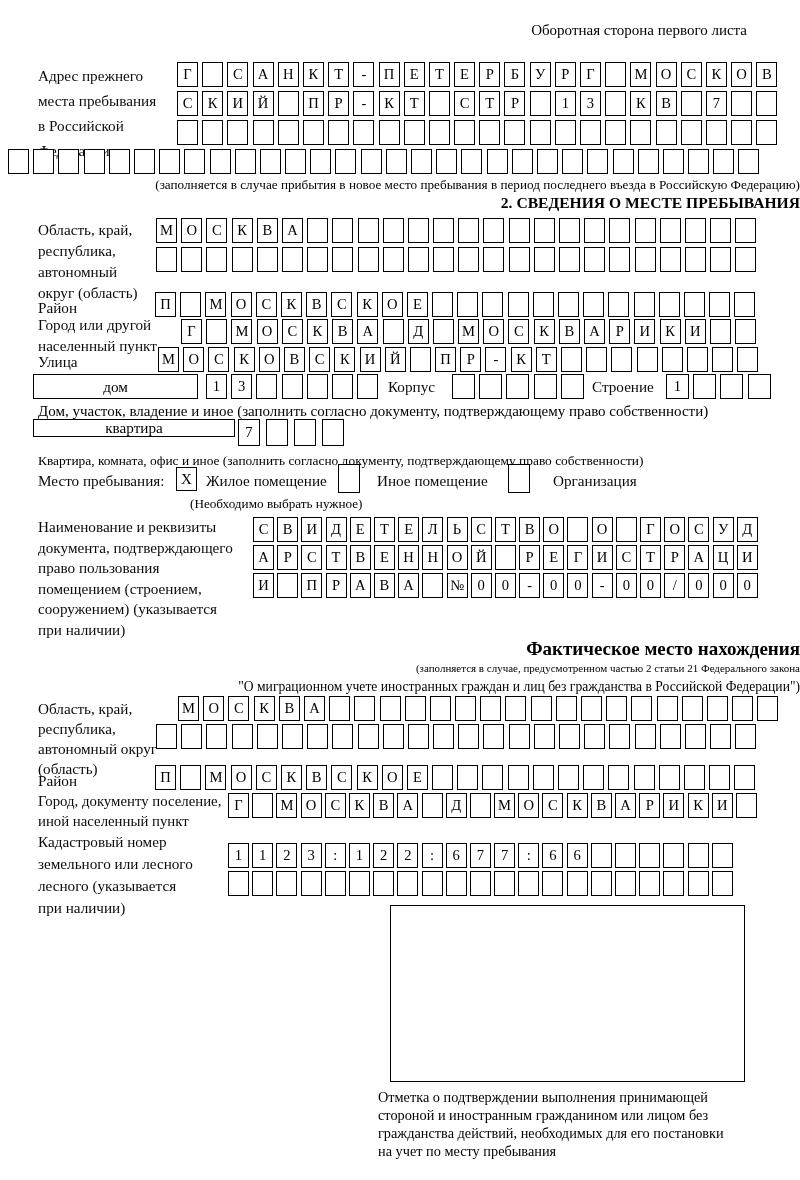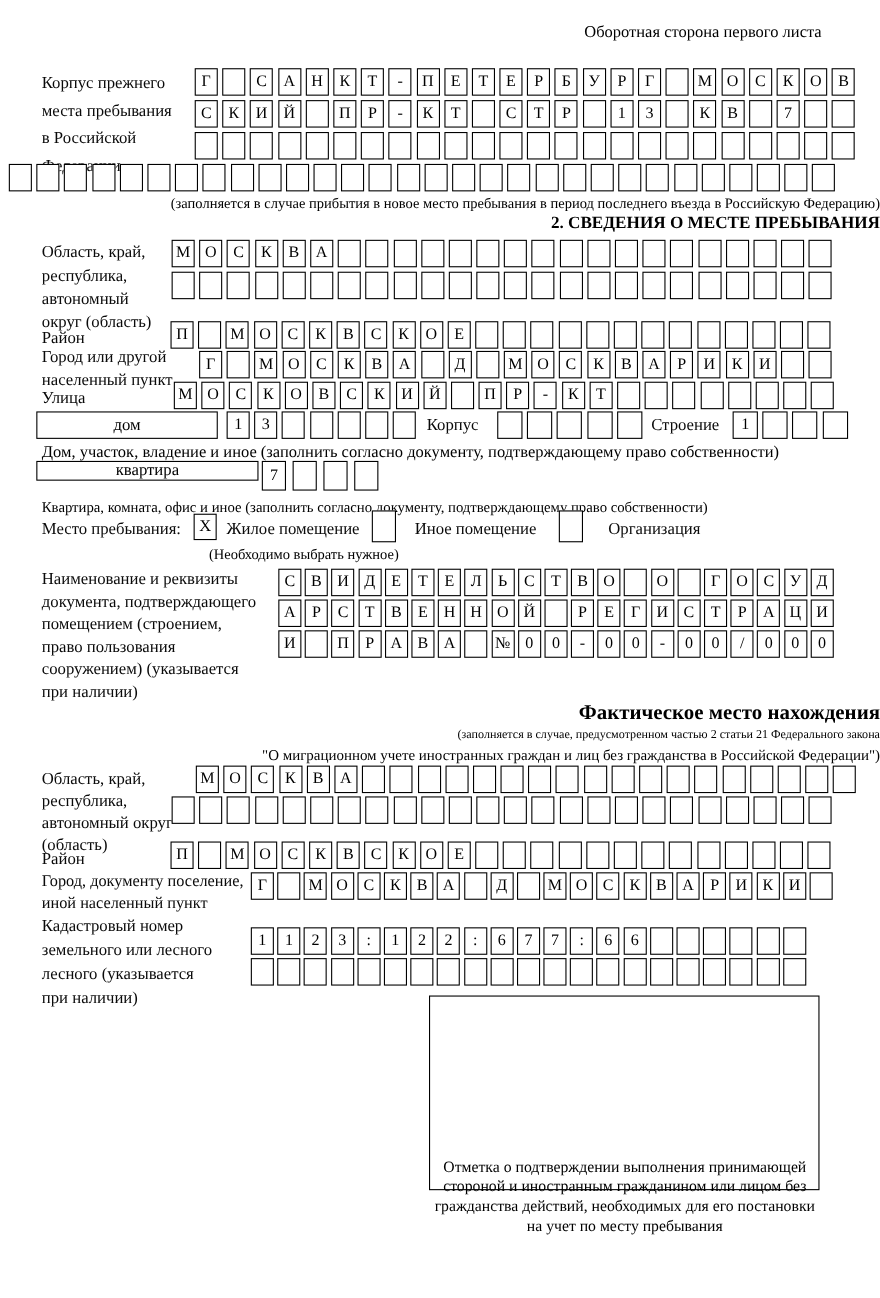--- a/index.html
+++ b/index.html
@@ -27,21 +27,21 @@
   .stampbox{position:absolute;border:1.8px solid #000;background:#fff}
 </style>
 </head>
 <body>
 
 <div class="abs" style="left:0;top:22px;width:747px;font-size:15px">
   <div class="right">Оборотная сторона первого листа</div>
 </div>
 
 <div class="abs lbl" style="left:38px;top:63px;line-height:25px;width:140px">
-  <div>Корпус прежнего</div>
+  <div>Адрес прежнего</div>
   <div>места пребывания</div>
   <div>в Российской</div>
   <div>Федерации</div>
 </div>
 <div class="cellrow" style="left:177px;top:62px">
     <span class="cell">Г</span>
     <span class="cell"></span>
     <span class="cell">С</span>
     <span class="cell">А</span>
     <span class="cell">Н</span>
@@ -339,22 +339,22 @@
 <div class="abs lbl" style="left:206px;top:470px">Жилое помещение</div>
 <div class="chk" style="left:338px;top:464px;width:22px;height:29px"></div>
 <div class="abs lbl" style="left:377px;top:470px">Иное помещение</div>
 <div class="chk" style="left:508px;top:464px;width:22px;height:29px"></div>
 <div class="abs lbl" style="left:553px;top:470px">Организация</div>
 <div class="abs small" style="left:190px;top:495px;width:270px;text-align:left">(Необходимо выбрать нужное)</div>
 
 <div class="abs lbl" style="left:38px;top:517px;line-height:20.5px">
   <div>Наименование и реквизиты</div>
   <div>документа, подтверждающего</div>
+  <div>право пользования</div>
   <div>помещением (строением,</div>
-  <div>право пользования</div>
   <div>сооружением) (указывается</div>
   <div>при наличии)</div>
 </div>
 <div class="cellrow tight" style="left:253px;top:517px">
     <span class="cell">С</span>
     <span class="cell">В</span>
     <span class="cell">И</span>
     <span class="cell">Д</span>
     <span class="cell">Е</span>
     <span class="cell">Т</span>
@@ -588,18 +588,18 @@
     <span class="cell"></span>
     <span class="cell"></span>
     <span class="cell"></span>
     <span class="cell"></span>
     <span class="cell"></span>
     <span class="cell"></span>
     <span class="cell"></span>
   </div>
 
 <div class="stampbox" style="left:390px;top:905px;width:355px;height:177px"></div>
-<div class="abs" style="left:378px;top:1052px;width:380px;text-align:center;font-size:14.3px;line-height:18px">
+<div class="abs" style="left:378px;top:1088px;width:380px;font-size:14.3px;line-height:18px">
   <div>Отметка о подтверждении выполнения принимающей</div>
   <div>стороной и иностранным гражданином или лицом без</div>
   <div>гражданства действий, необходимых для его постановки</div>
   <div>на учет по месту пребывания</div>
 </div>
 
 </body></html>

